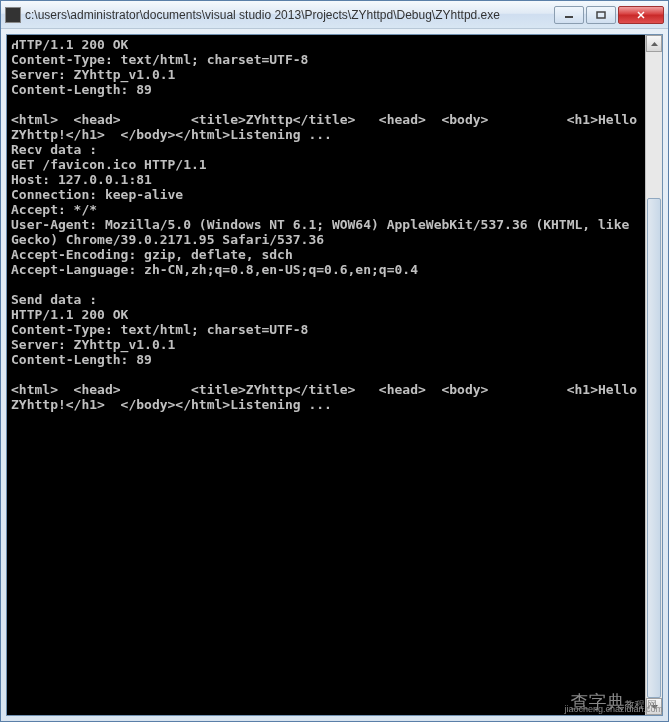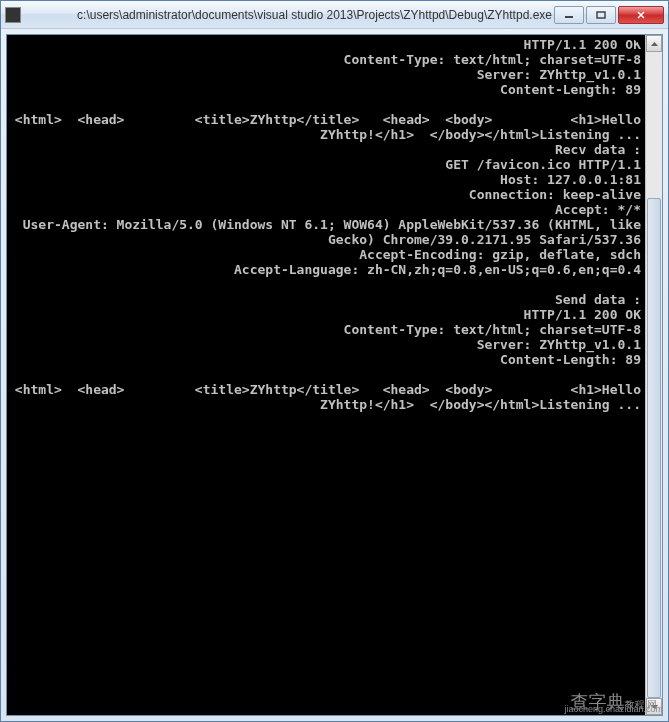--- a/index.html
+++ b/index.html
@@ -15,21 +15,20 @@
       overflow: hidden;
       position: relative;
     }
     .window {
       width: 669px;
       height: 722px;
       background: linear-gradient(to bottom, #e8f0f8 0%, #d8e4f0 100%);
       border: 1px solid #5a7fa8;
       display: flex;
       flex-direction: column;
-      text-align: right;
     }
     .titlebar {
       height: 28px;
       background: linear-gradient(to bottom, #f5f9fd 0%, #e0eaf5 45%, #cfdef0 50%, #d8e6f3 100%);
       border-bottom: 1px solid #b8c8d8;
       display: flex;
       align-items: center;
       padding: 0 4px;
       position: relative;
     }

